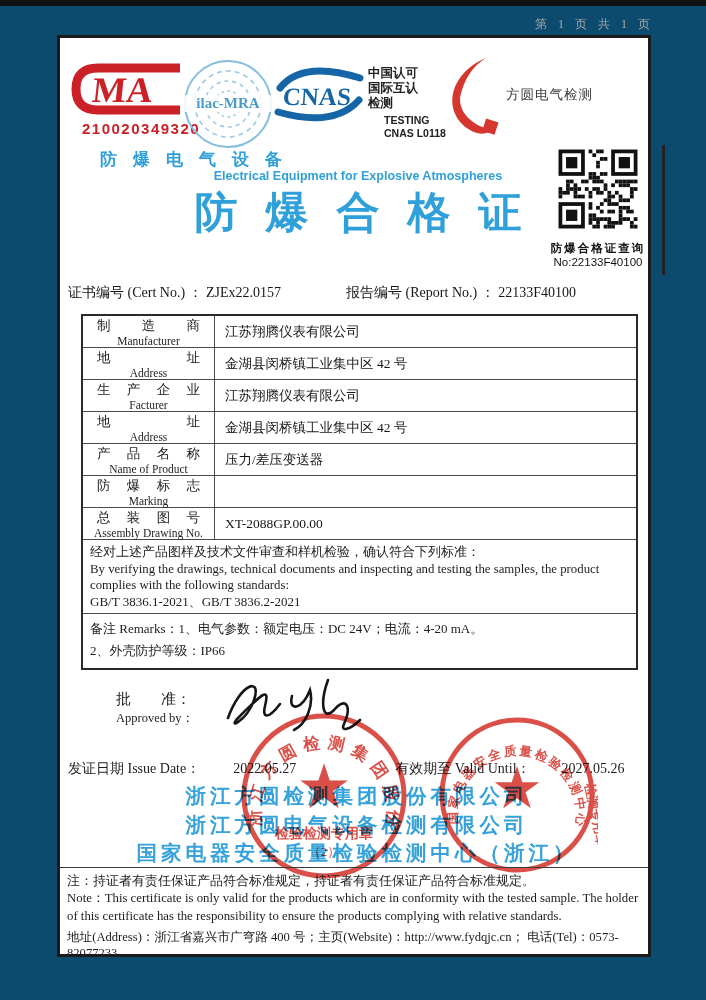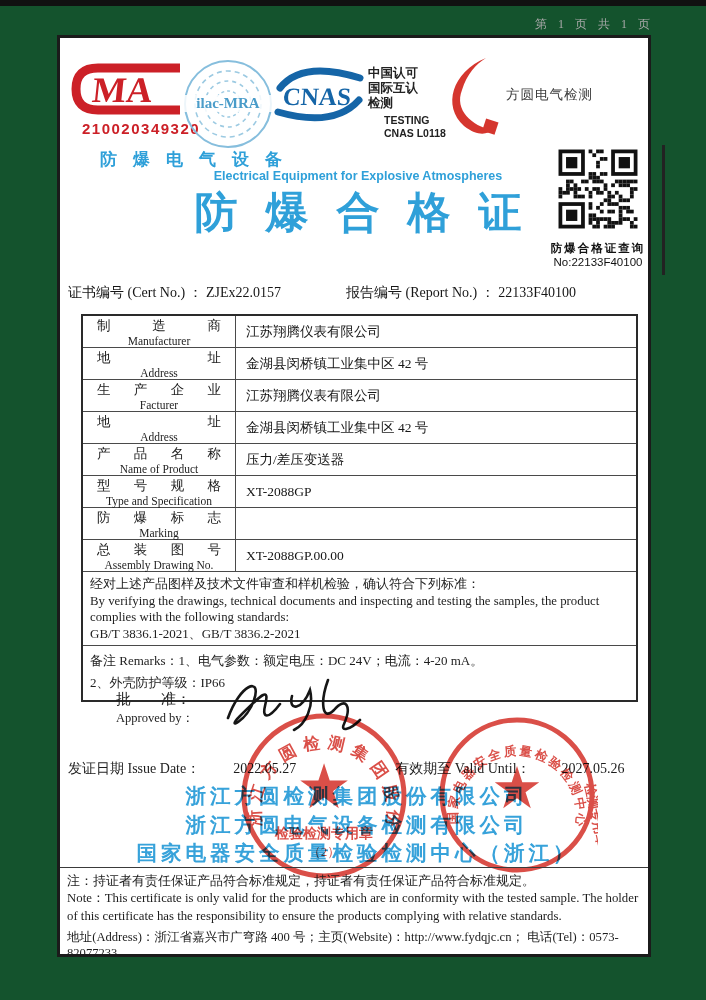--- a/index.html
+++ b/index.html
@@ -1,16 +1,16 @@
 <!DOCTYPE html>
 <html><head>
 <meta charset="utf-8">
 <style>
   html,body{margin:0;padding:0;background:#e8e8e8;}
-  .page{position:relative;width:706px;height:1000px;background:#14532d;overflow:hidden;
+  .page{position:relative;width:706px;height:1000px;background:#0c4a6e;overflow:hidden;
         font-family:"Liberation Serif","DejaVu Serif",serif;color:#1d1d1d;}
   .abs{position:absolute;}
   
   .scanbar-top{left:0;top:0;width:706px;height:6px;background:#111;}
   .scanline-right{left:662px;top:145px;width:3px;height:130px;background:#222;}
   .page-marker{right:52px;top:16px;font-size:12px;color:#a9a9a9;letter-spacing:4px;
                font-family:"Liberation Serif",serif;}
   
   .frame{left:57px;top:35px;width:594px;height:922px;border:3px solid #1b1b1b;
          box-sizing:border-box;background:#fff;}
@@ -33,21 +33,21 @@
                  font-size:21.5px;letter-spacing:1px;font-family:"Liberation Sans",sans-serif;}
   
   .qr-wrap{left:486px;top:104px;width:104px;text-align:center;}
   .qr-caption{font-size:11.5px;font-weight:bold;letter-spacing:2px;color:#111;margin-top:1px;}
   .qr-number{font-size:11.5px;color:#111;font-family:"Liberation Sans",sans-serif;}
   
   .certrow{left:8px;top:246px;width:578px;font-size:14px;color:#161616;}
   
   .docbox{left:21px;top:276px;width:557px;border:2px solid #2a2a2a;box-sizing:border-box;background:#fff;}
   .trow{display:flex;height:31px;border-bottom:1px solid #4a4a4a;}
-  .tlabel{width:153px;border-right:1px solid #4a4a4a;box-sizing:border-box;
+  .tlabel{width:132px;border-right:1px solid #4a4a4a;box-sizing:border-box;
           display:flex;flex-direction:column;justify-content:center;padding:1px 0;}
   .tlabel .cn{font-size:13.5px;padding:0 14px;text-align:center;text-align-last:justify;}
   .tlabel .en{font-size:11.5px;text-align:center;line-height:12px;}
   .tvalue{flex:1;display:flex;align-items:center;padding-left:10px;font-size:13.5px;color:#161616;}
   .stds{padding:4px 7px 3px 7px;border-bottom:1px solid #4a4a4a;font-size:13px;line-height:16.5px;}
   .stds .en{font-size:12.8px;}
   .rmks{padding:4px 17px 6px 7px;font-size:13px;line-height:22px;}
   
   .appr-cn{left:56px;top:652px;width:110px;font-size:15px;letter-spacing:0;}
   .appr-en{left:56px;top:672px;font-size:12.5px;}
@@ -287,27 +287,20 @@
       </div>
       <div class="trow">
         <div class="tlabel">
           <div class="cn">产品名称</div>
           <div class="en">Name of Product</div>
         </div>
         <div class="tvalue">压力/差压变送器</div>
       </div>
       <div class="trow">
         <div class="tlabel">
-          <div class="cn">型号规格</div>
-          <div class="en">Type and Specification</div>
-        </div>
-        <div class="tvalue">XT-2088GP</div>
-      </div>
-      <div class="trow">
-        <div class="tlabel">
           <div class="cn">防爆标志</div>
           <div class="en">Marking</div>
         </div>
       </div>
       <div class="trow">
         <div class="tlabel">
           <div class="cn">总装图号</div>
           <div class="en">Assembly Drawing No.</div>
         </div>
         <div class="tvalue">XT-2088GP.00.00</div>

